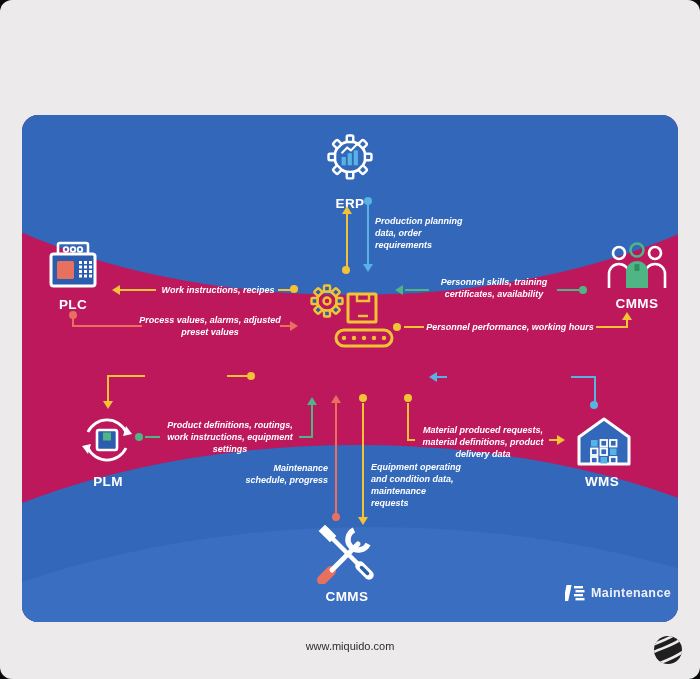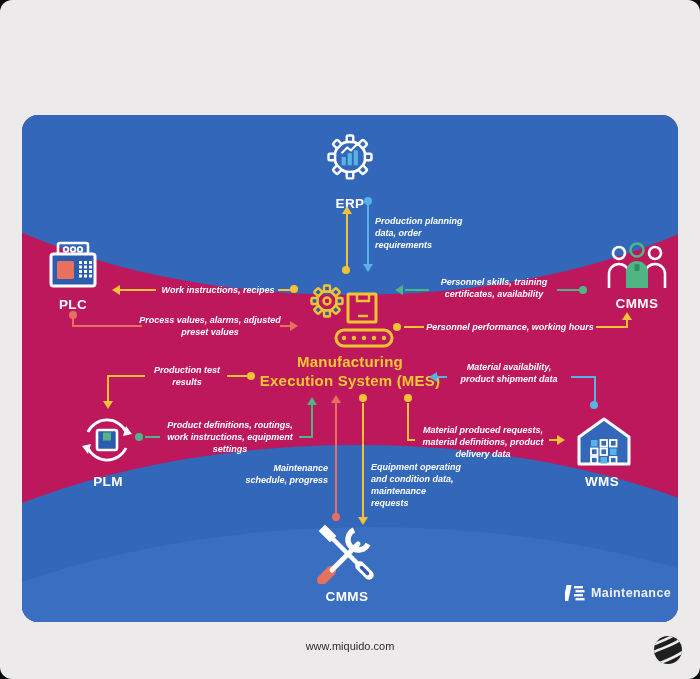--- a/index.html
+++ b/index.html
@@ -154,38 +154,33 @@
       <path d="M52 36 h10" stroke="#f2c335" stroke-width="2.4"></path>
       <rect x="30" y="50" width="56" height="16" rx="8" fill="none" stroke="#f2c335" stroke-width="3"></rect>
       <g fill="#f2c335">
         <circle cx="38" cy="58" r="2.2"></circle>
           <circle cx="48" cy="58" r="2.2"></circle>
           <circle cx="58" cy="58" r="2.2"></circle>
         <circle cx="68" cy="58" r="2.2"></circle>
           <circle cx="78" cy="58" r="2.2"></circle>
       </g>
     </svg>
-    <div class="mes-label" style="left:228px;top:238px;width:200px">
-      <div>Manufacturing</div>
-      <div>Execution System (MES)</div>
-    </div>
 
     <svg class="abs" style="left:52px;top:295px" width="66" height="60" viewBox="0 0 66 60">
       <path d="M14 22 A21 21 0 0 1 52 22" fill="none" stroke="#fff" stroke-width="2.8"></path>
       <path d="M52 16 l6 8 -9 2 z" fill="#fff"></path>
       <path d="M52 38 A21 21 0 0 1 14 38" fill="none" stroke="#fff" stroke-width="2.8"></path>
       <path d="M14 44 l-6 -8 9 -2 z" fill="#fff"></path>
       <rect x="23" y="20" width="20" height="20" rx="2" fill="#2b5cad" stroke="#fff" stroke-width="2.6"></rect>
       <rect x="29" y="22.5" width="8" height="8" fill="#4fb585"></rect>
     </svg>
     <div class="node-label" style="left:56px;top:359px;width:60px">PLM</div>
 
     <div class="dot cy" style="left:225px;top:257px"></div>
     <div class="lh cy" style="left:205px;top:260px;width:20px"></div>
-    <div class="flabel tc" style="left:123px;top:249px;width:84px">Production test results</div>
     <div class="lh cy" style="left:85px;top:260px;width:38px"></div>
     <div class="lv cy" style="left:85px;top:261px;height:25px"></div>
     <div class="ah ah-down cy" style="left:81px;top:286px"></div>
 
     <div class="dot cg" style="left:113px;top:318px"></div>
     <div class="lh cg" style="left:123px;top:321px;width:15px"></div>
     <div class="flabel tc" style="left:137px;top:304px;width:142px">Product definitions, routings, work instructions, equipment settings</div>
     <div class="lh cg" style="left:277px;top:321px;width:14px"></div>
     <div class="lv cg" style="left:289px;top:290px;height:33px"></div>
     <div class="ah ah-up cg" style="left:285px;top:282px"></div>
@@ -209,21 +204,20 @@
     <div class="dot cy" style="left:382px;top:279px"></div>
     <div class="lv cy" style="left:385px;top:288px;height:37px"></div>
     <div class="lh cy" style="left:385px;top:324px;width:8px"></div>
     <div class="flabel tc" style="left:393px;top:309px;width:136px">Material produced requests, material definitions, product delivery data</div>
     <div class="lh cy" style="left:527px;top:324px;width:8px"></div>
     <div class="ah ah-right cy" style="left:535px;top:320px"></div>
 
     <div class="dot cb" style="left:568px;top:286px"></div>
     <div class="lv cb" style="left:572px;top:262px;height:27px"></div>
     <div class="lh cb" style="left:549px;top:261px;width:25px"></div>
-    <div class="flabel tc" style="left:427px;top:246px;width:120px">Material availability, product shipment data</div>
     <div class="lh cb" style="left:415px;top:261px;width:10px"></div>
     <div class="ah ah-left cb" style="left:407px;top:257px"></div>
 
     <svg class="abs" style="left:292px;top:409px" width="64" height="60" viewBox="0 0 64 60">
       <path d="M8 56 L17 47" stroke="#e8705e" stroke-width="10" stroke-linecap="round"></path>
       <path d="M18 46 L44 20" stroke="#fff" stroke-width="5" stroke-linecap="round"></path>
       <path d="M40 6 a10.5 10.5 0 1 0 14 14" fill="none" stroke="#fff" stroke-width="5.5"></path>
       <path d="M11 7 L16 12" stroke="#fff" stroke-width="9" stroke-linecap="square"></path>
       <path d="M17 13 L46 42" stroke="#fff" stroke-width="4.5" stroke-linecap="round"></path>
       <path d="M46 42 L55 51" stroke="#fff" stroke-width="9.5" stroke-linecap="round"></path>

